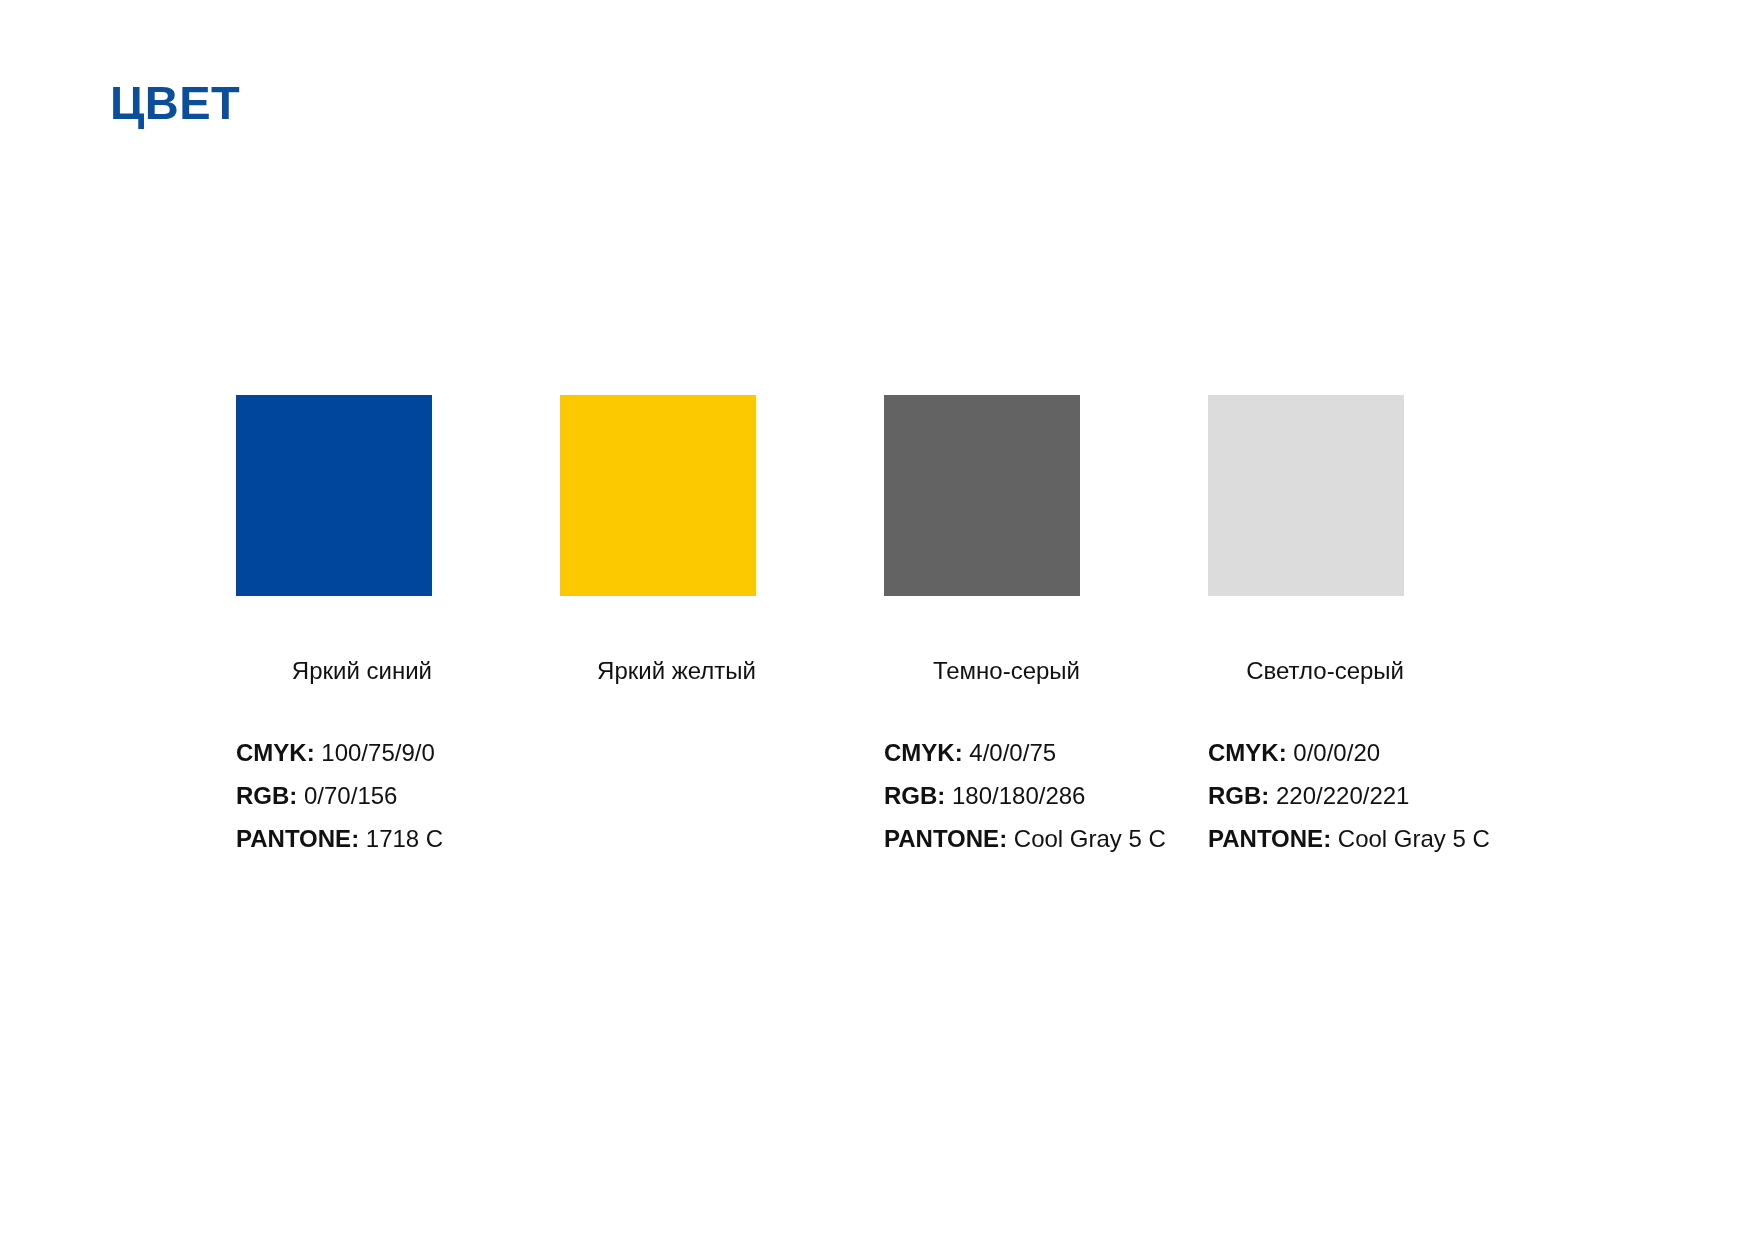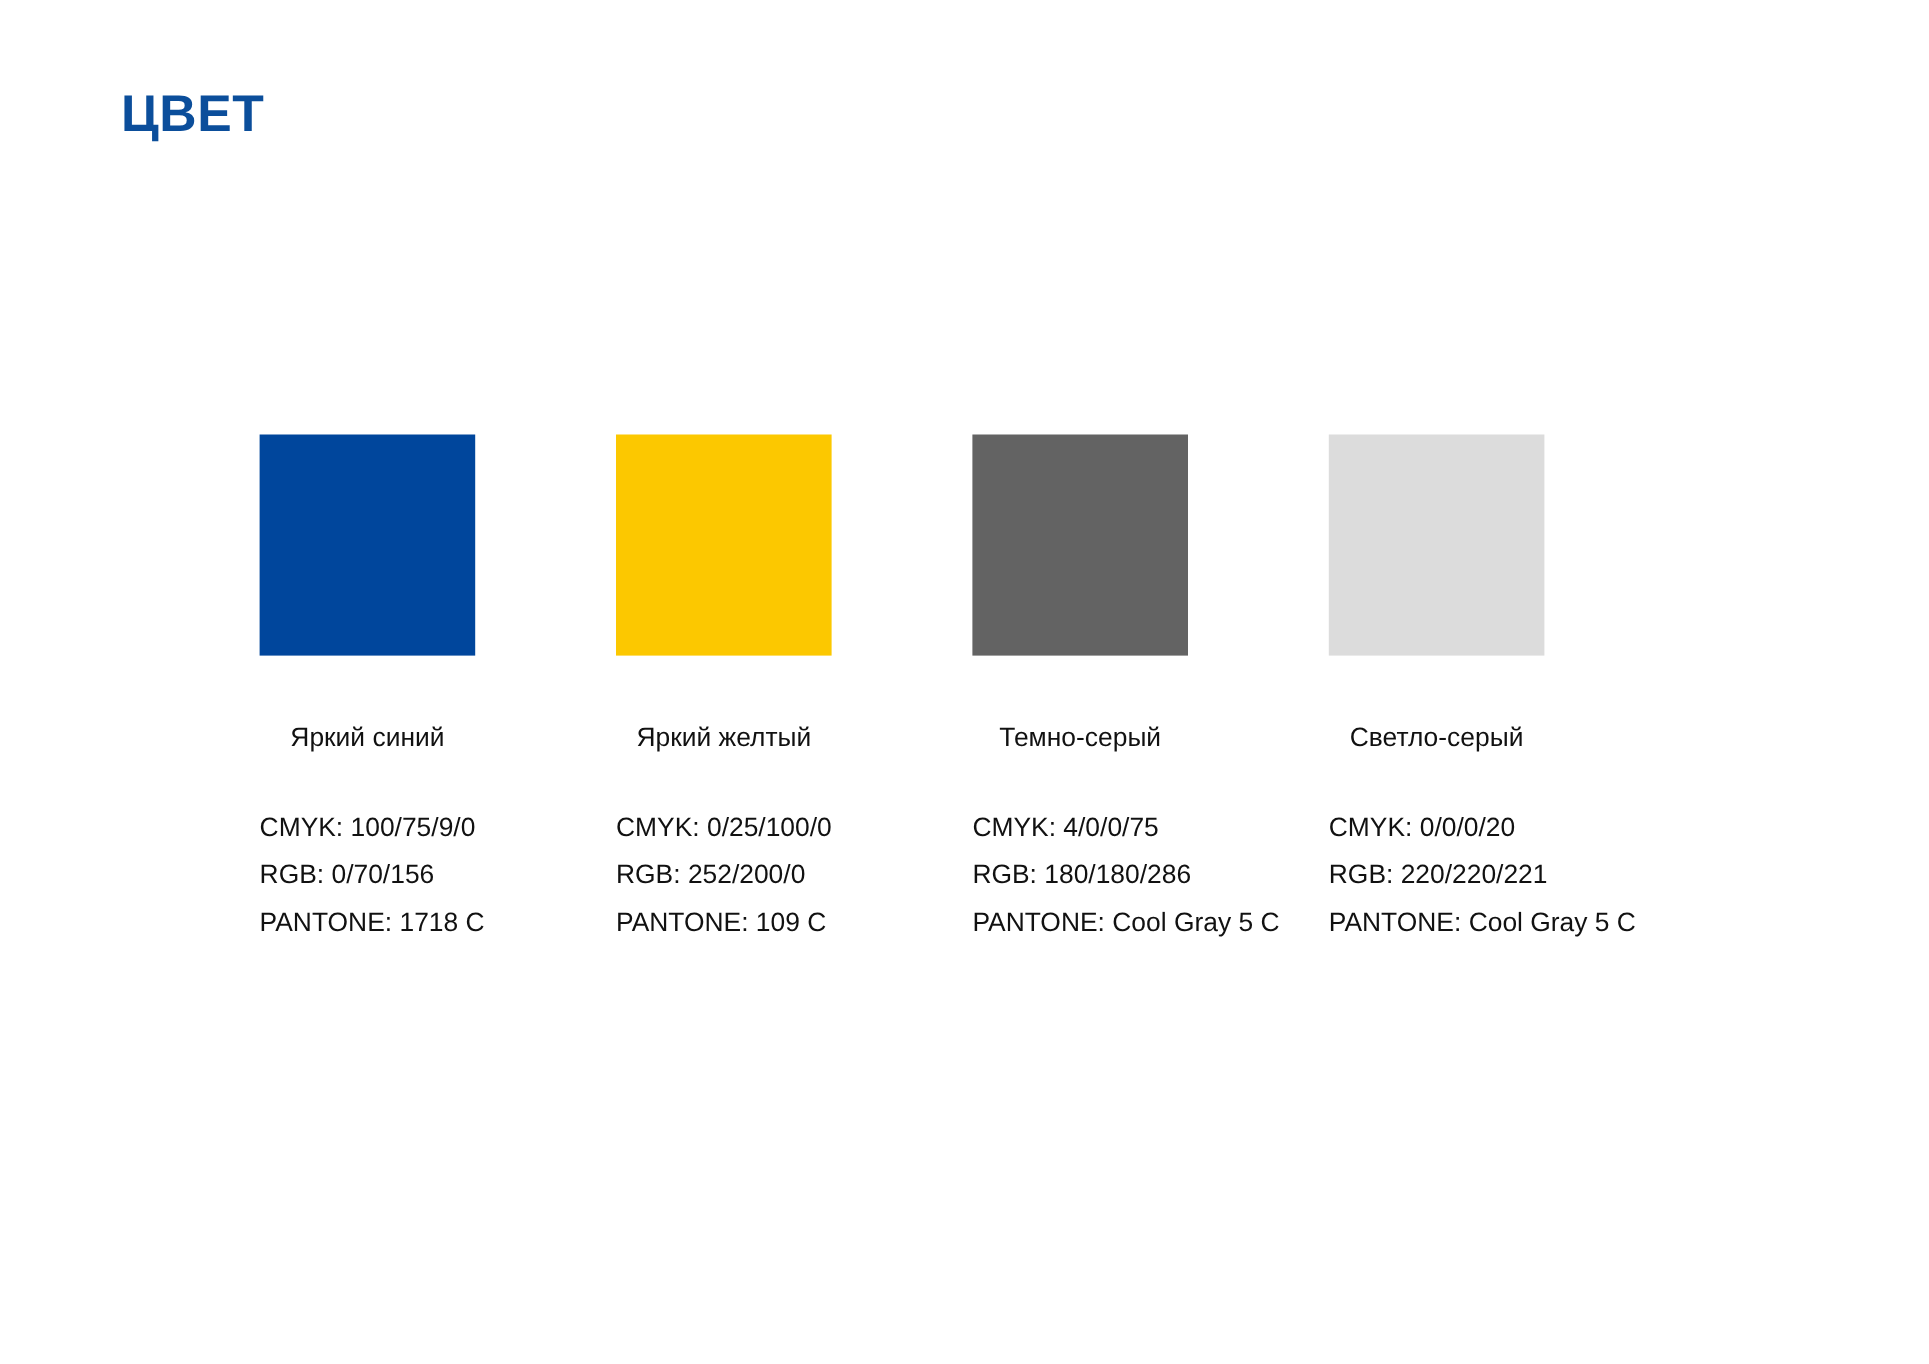--- a/index.html
+++ b/index.html
@@ -39,21 +39,21 @@
     width: 1320px;
     display: flex;
     flex-direction: row;
     align-items: flex-start;
   }
   .swatch-col {
     width: 196px;
     margin-right: 128px;
     display: flex;
     flex-direction: column;
-    align-items: center;
+    align-items: flex-end;
   }
   .swatch-col:last-child {
     margin-right: 0;
   }
 
   .chip {
     width: 196px;
     height: 201px;
     display: block;
   }
@@ -74,21 +74,21 @@
     text-align: left;
     white-space: nowrap;
   }
   .spec-row {
     font-size: 24px;
     line-height: 43px;
     color: #111111;
     font-weight: 400;
   }
   .spec-key {
-    font-weight: 400;
+    font-weight: 700;
   }
   .spec-val {
     font-weight: 400;
   }
 </style>
 </head>
 <body style="background-color: rgb(255, 255, 255); color: rgb(17, 17, 17);">
 
 <h1 class="page-title" style="color: rgb(11, 78, 155);">ЦВЕТ</h1>
 
@@ -109,34 +109,20 @@
       <div class="spec-row">
         <span class="spec-key">PANTONE: </span>
         <span class="spec-val">1718 C</span>
       </div>
     </div>
   </div>
 
   <div class="swatch-col">
     <div class="chip" style="background-color: rgb(252, 200, 0);"></div>
     <div class="chip-name">Яркий желтый</div>
-    <div class="specs">
-      <div class="spec-row">
-        <span class="spec-key">CMYK: </span>
-        <span class="spec-val">0/25/100/0</span>
-      </div>
-      <div class="spec-row">
-        <span class="spec-key">RGB: </span>
-        <span class="spec-val">252/200/0</span>
-      </div>
-      <div class="spec-row">
-        <span class="spec-key">PANTONE: </span>
-        <span class="spec-val">109 C</span>
-      </div>
-    </div>
   </div>
 
   <div class="swatch-col">
     <div class="chip" style="background-color: rgb(99, 99, 99);"></div>
     <div class="chip-name">Темно-серый</div>
     <div class="specs">
       <div class="spec-row">
         <span class="spec-key">CMYK: </span>
         <span class="spec-val">4/0/0/75</span>
       </div>

